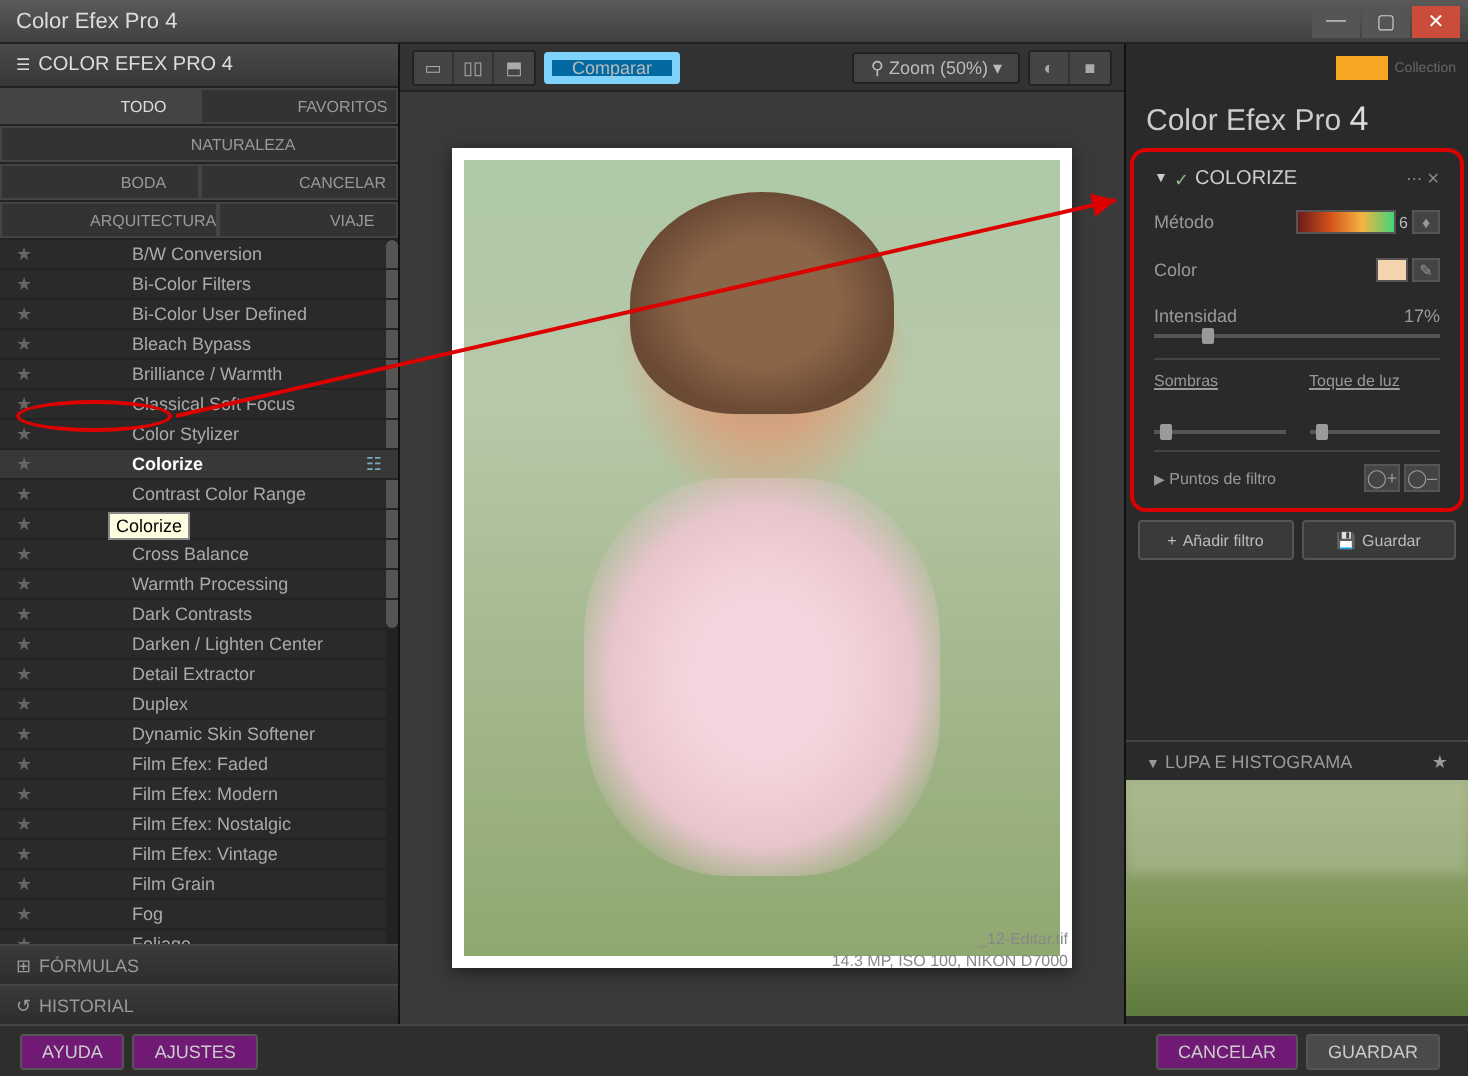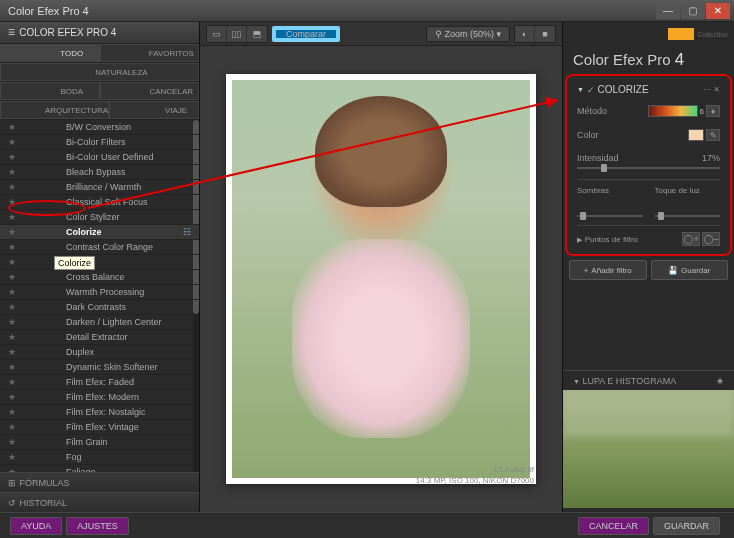--- a/index.html
+++ b/index.html
@@ -53,21 +53,21 @@
 .param-row { display: flex; align-items: center; justify-content: space-between; font-size: 9px; color: #999; margin-bottom: 12px; }
 .gradient-swatch { width: 50px; height: 12px; background: linear-gradient(90deg, #6b1a1a, #d4521a, #f5b342, #42d47a); border: 1px solid #555; }
 .swatch-num { font-size: 8px; color: #bbb; margin-left: 2px; }
 .color-swatch { width: 16px; height: 12px; background: #f5d5b0; border: 1px solid #555; }
 .picker-btn { width: 14px; height: 12px; background: #444; border: 1px solid #555; margin-left: 2px; display: flex; align-items: center; justify-content: center; font-size: 8px; cursor: pointer; }
 .slider-row { margin-bottom: 10px; }
 .slider-track { height: 2px; background: #555; position: relative; margin-top: 4px; width: 100%; }
 .slider-thumb { position: absolute; top: -3px; width: 6px; height: 8px; background: #999; border-radius: 1px; }
 .dual-sliders { display: flex; gap: 12px; margin-bottom: 8px; }
 .half-slider { flex: 1; }
-.half-slider-label { font-size: 8px; color: #999; margin-bottom: 20px; }
+.half-slider-label { font-size: 8px; color: #999; margin-bottom: 20px; text-decoration: underline; }
 .divider { height: 1px; background: #444; margin: 6px 0; }
 .control-points { display: flex; align-items: center; justify-content: space-between; font-size: 8px; color: #999; }
 .cp-btns { display: flex; gap: 2px; }
 .cp-btn { width: 18px; height: 14px; background: #444; border: 1px solid #555; display: flex; align-items: center; justify-content: center; font-size: 9px; cursor: pointer; }
 .action-row { display: flex; gap: 4px; margin: 8px 6px 0; }
 .action-btn { flex: 1; height: 20px; background: #3a3a3a; border: 1px solid #555; border-radius: 2px; display: flex; align-items: center; justify-content: center; font-size: 8px; color: #bbb; cursor: pointer; gap: 3px; }
 .lupa-section { margin-top: auto; }
 .lupa-header { height: 20px; display: flex; align-items: center; justify-content: space-between; padding: 0 10px; color: #999; font-size: 9px; cursor: pointer; border-top: 1px solid #444; }
 .lupa-preview { height: 118px; background: linear-gradient(180deg, #9ead7f 0%, #7c9455 60%, #5f7a3e 100%); margin-bottom: 4px; position: relative; overflow: hidden;}
 .lupa-blur-top { position: absolute; top: 0; left: 0; right: 0; height: 40%; background: rgba(200,210,180,0.35); filter: blur(3px); }

